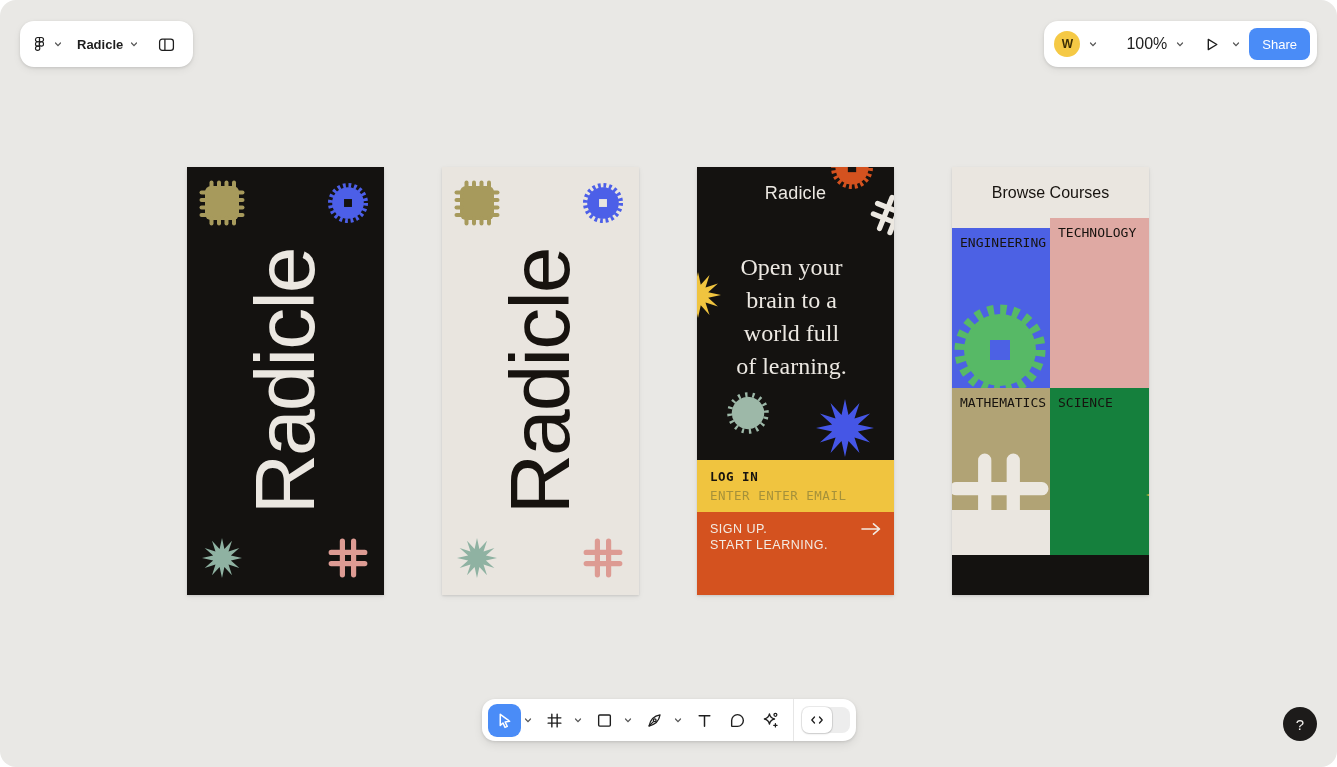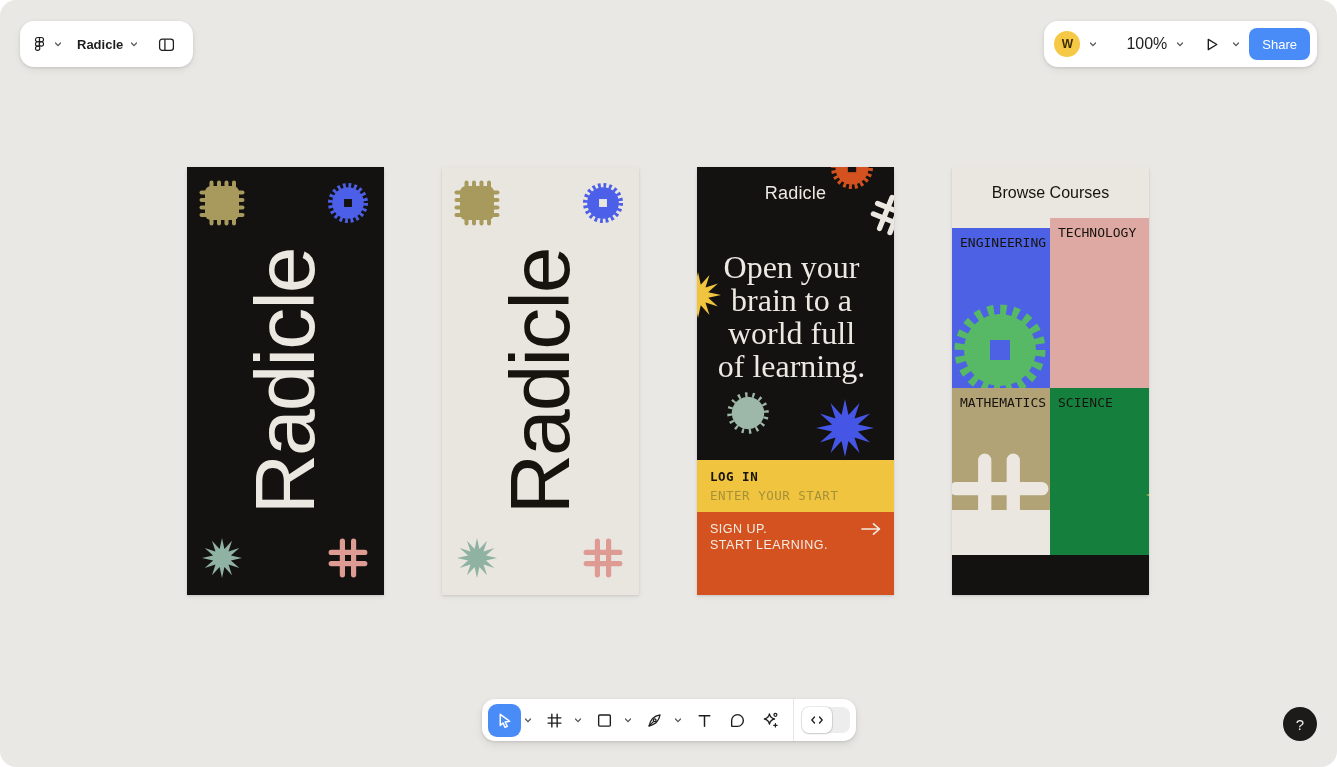--- a/index.html
+++ b/index.html
@@ -41,21 +41,21 @@
   .ab-welcome{left:697px;background:#141210;}
   .ab-browse{left:952px;background:#eae6e0;}
   .shape{position:absolute;display:block;}
   .vtitle{position:absolute;inset:0;display:flex;align-items:center;justify-content:center;}
   .vtitle span{transform:rotate(-90deg);font-size:84px;font-weight:500;letter-spacing:-2px;white-space:nowrap;}
   .ab-dark .vtitle span{color:#ebe7e1;}
   .ab-light .vtitle span{color:#17130f;}
   .logo3{position:absolute;top:16px;left:0;width:100%;text-align:center;font-size:18px;font-weight:500;
          color:#ece8e2;letter-spacing:.2px;}
   .headline{position:absolute;top:84px;left:0;right:8px;text-align:center;font-family:"Liberation Serif",serif;
-            font-size:32px;line-height:33px;color:#ece8e2;white-space:pre-line;}
+            font-size:24px;line-height:33px;color:#ece8e2;white-space:pre-line;}
   .band-login{position:absolute;left:0;top:293px;width:100%;height:52px;background:#f0c43f;box-sizing:border-box;
               padding:9px 13px;font-family:"DejaVu Sans Mono","Liberation Mono",monospace;}
   .login-label{font-size:12.5px;font-weight:bold;color:#17130f;letter-spacing:.5px;}
   .email-placeholder{font-size:12.5px;color:#a5913a;letter-spacing:.5px;margin-top:4px;}
   .band-signup{position:absolute;left:0;top:345px;width:100%;height:83px;background:#d4521f;box-sizing:border-box;
                padding:9px 13px;font-family:Liberation Sans, sans-serif;}
   .signup-label{font-size:12.5px;color:#f3ece4;letter-spacing:.5px;line-height:16px;white-space:pre-line;}
   .signup-arrow{position:absolute;top:10px;right:12px;}
   .browse-header{position:absolute;left:0;top:0;width:100%;height:51px;background:#eae6e0;display:flex;
                  align-items:flex-end;justify-content:center;padding-bottom:16px;box-sizing:border-box;
@@ -244,21 +244,21 @@
 world full
 of learning.</div>
     <svg class="shape" style="left:24px;top:219px;color:#9db8a8;transform:rotate(12deg)" width="54" height="54" viewBox="0 0 100 100">
         <use href="#i-blob"></use>
       </svg>
     <svg class="shape" style="left:119px;top:232px;color:#4556e6" width="58" height="58" viewBox="0 0 100 100">
         <use href="#i-star12"></use>
       </svg>
     <div class="band-login">
       <div class="login-label">LOG IN</div>
-      <div class="email-placeholder">ENTER YOUR START</div>
+      <div class="email-placeholder">ENTER ENTER EMAIL</div>
     </div>
     <div class="band-signup">
       <div class="signup-label">SIGN UP.
 START LEARNING.</div>
       <svg class="signup-arrow" width="22" height="14" viewBox="0 0 22 14">
         <path d="M2 7 H19 M13.5 1.8 L19.5 7 L13.5 12.2" fill="none" stroke="#f3ece4" stroke-width="1.6" stroke-linecap="round" stroke-linejoin="round"></path>
       </svg>
     </div>
   </div>
 

